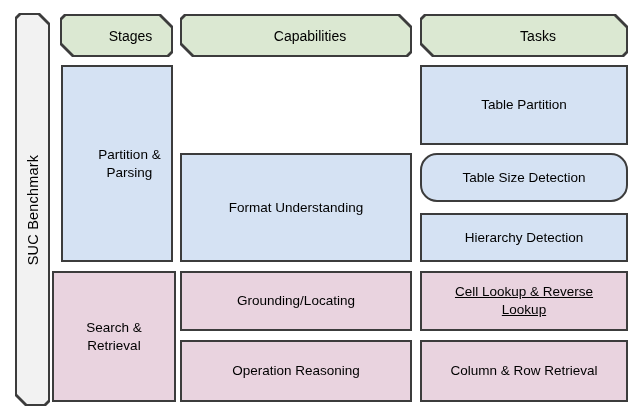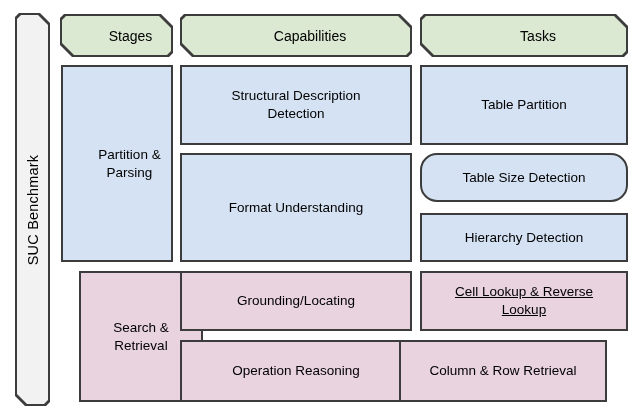--- a/index.html
+++ b/index.html
@@ -103,33 +103,32 @@
     </div>
   </div>
   <div class="snip header" style="left:420px; top:14px; width:208px; height:43px;">
     <div class="snip-fill">
       <span>Tasks</span>
     </div>
   </div>
 
   <div class="box blue pad-sm" style="left:61px; top:65px; width:112px; height:197px;padding-left:33px;">Partition &amp; Parsing</div>
 
-  <div class="box blue pad-lg" style="left:180px; top:65px; width:232px; height:80px;">Structural Description Detection</div>
 
   <div class="box blue" style="left:180px; top:153px; width:232px; height:109px;">Format Understanding</div>
 
   <div class="box blue" style="left:420px; top:65px; width:208px; height:80px;">Table Partition</div>
 
   <div class="box blue" style="left:420px; top:153px; width:208px; height:49px;border-radius:17px;">Table Size Detection</div>
 
   <div class="box blue" style="left:420px; top:213px; width:208px; height:49px;">Hierarchy Detection</div>
 
-  <div class="box pink pad-sm" style="left:79px; top:271px; width:124px; height:131px;text-align:center;">Search &amp; Retrieval</div>
+  <div class="box pink pad-sm" style="left:52px; top:271px; width:124px; height:131px;text-align:center;">Search &amp; Retrieval</div>
 
   <div class="box pink" style="left:180px; top:271px; width:232px; height:60px;">Grounding/Locating</div>
 
   <div class="box pink" style="left:180px; top:340px; width:232px; height:62px;">Operation Reasoning</div>
 
   <div class="box pink" style="left:420px; top:271px; width:208px; height:60px;text-decoration:underline;">Cell Lookup &amp; Reverse Lookup</div>
 
-  <div class="box pink pad-sm" style="left:399px; top:340px; width:208px; height:62px;">Column &amp; Row Retrieval</div>
+  <div class="box pink pad-sm" style="left:420px; top:340px; width:208px; height:62px;">Column &amp; Row Retrieval</div>
 
 </div>
 
 </body></html>

